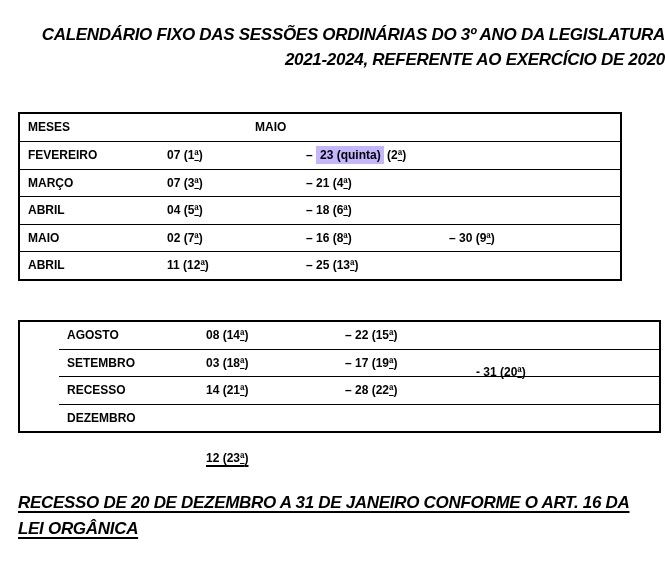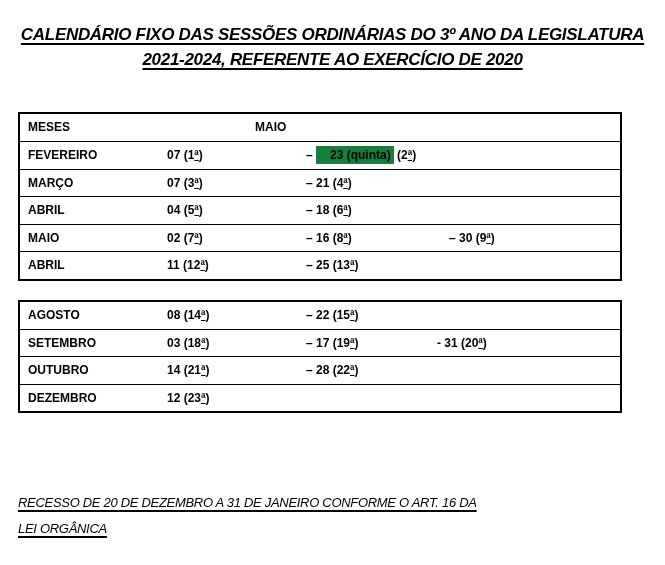--- a/index.html
+++ b/index.html
@@ -18,59 +18,59 @@
     left: 0;
     right: 0;
     text-align: center;
     font-size: 17px;
     font-weight: bold;
     font-style: italic;
     line-height: 25px;
     letter-spacing: -0.3px;
   }
   .title .tline {
-    text-decoration: underline;
     text-decoration-thickness: 2px;
     text-underline-offset: 3px;
+    text-align: right;
   }
   .cal-table {
     position: absolute;
     left: 18px;
     width: 600px;
     border: 2px solid #000000;
     background: #ffffff;
   }
   #table1 { top: 112px; }
-  #table2 { top: 300px; }
+  #table2 { top: 320px; padding-left: 39px; }
   .t-row {
     position: relative;
     height: 26.5px;
     line-height: 26.5px;
     font-size: 12px;
     font-weight: bold;
     white-space: nowrap;
     border-top: 1.5px solid #000000;
   }
   .t-row:first-child { border-top: none; }
   .header-row { height: 27px; line-height: 27px; }
   .c1 { position: absolute; left: 8px; }
   .c2 { position: absolute; left: 147px; }
   .c3 { position: absolute; left: 286px; }
   .c4 { position: absolute; left: 429px; }
-  .row-outubro .c4 { left: 417px; }
+  .row-outubro .c4 { left: 417px; margin-top: 9px; }
   .c-dias { position: absolute; left: 235px; }
-  .hl { background: #15803d; padding: 2px 3px 2px 14px; }
-  .u { text-decoration-thickness: 1.5px; text-underline-offset: 3px; }
+  .hl { background: #c4b5fd; padding: 2px 3px 2px 4px; }
+  .u { text-decoration: underline; text-decoration-thickness: 1.5px; text-underline-offset: 3px; margin-top: 40px; }
   .ord { text-decoration: underline; text-underline-offset: 1px; }
   .footer {
     position: absolute;
     left: 18px;
     top: 490px;
-    font-size: 13px;
-    font-weight: normal;
+    font-size: 17px;
+    font-weight: bold;
     font-style: italic;
     line-height: 25.5px;
     letter-spacing: -0.3px;
   }
   .footer .fline {
     text-decoration: underline;
     text-decoration-thickness: 2px;
     text-underline-offset: 3px;
     display: inline-block;
   }
@@ -124,21 +124,21 @@
       <span class="c2">08 (14<span class="ord">ª</span>)</span>
       <span class="c3">– 22 (15<span class="ord">ª</span>)</span>
     </div>
     <div class="t-row row-outubro">
       <span class="c1">SETEMBRO</span>
       <span class="c2">03 (18<span class="ord">ª</span>)</span>
       <span class="c3">– 17 (19<span class="ord">ª</span>)</span>
       <span class="c4">- 31 (20<span class="ord">ª</span>)</span>
     </div>
     <div class="t-row">
-      <span class="c1">OUTUBRO</span>
+      <span class="c1">RECESSO</span>
       <span class="c2">14 (21<span class="ord">ª</span>)</span>
       <span class="c3">– 28 (22<span class="ord">ª</span>)</span>
     </div>
     <div class="t-row">
       <span class="c1">DEZEMBRO</span>
       <span class="c2 u">12 (23<span class="ord">ª</span>)</span>
     </div>
   </div>
 
   <div class="footer">

